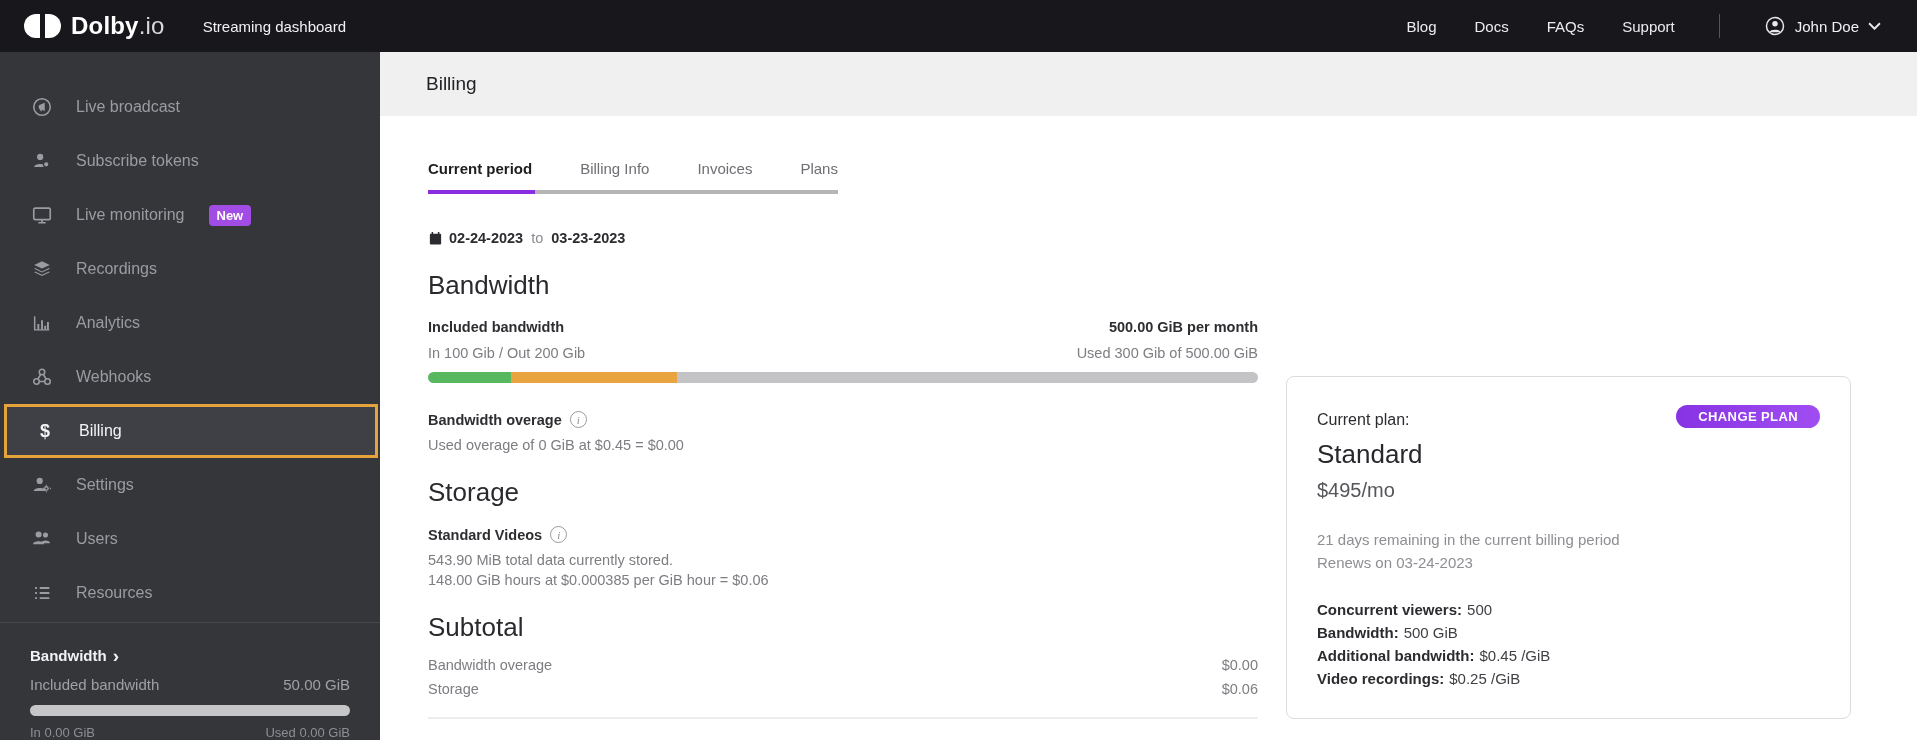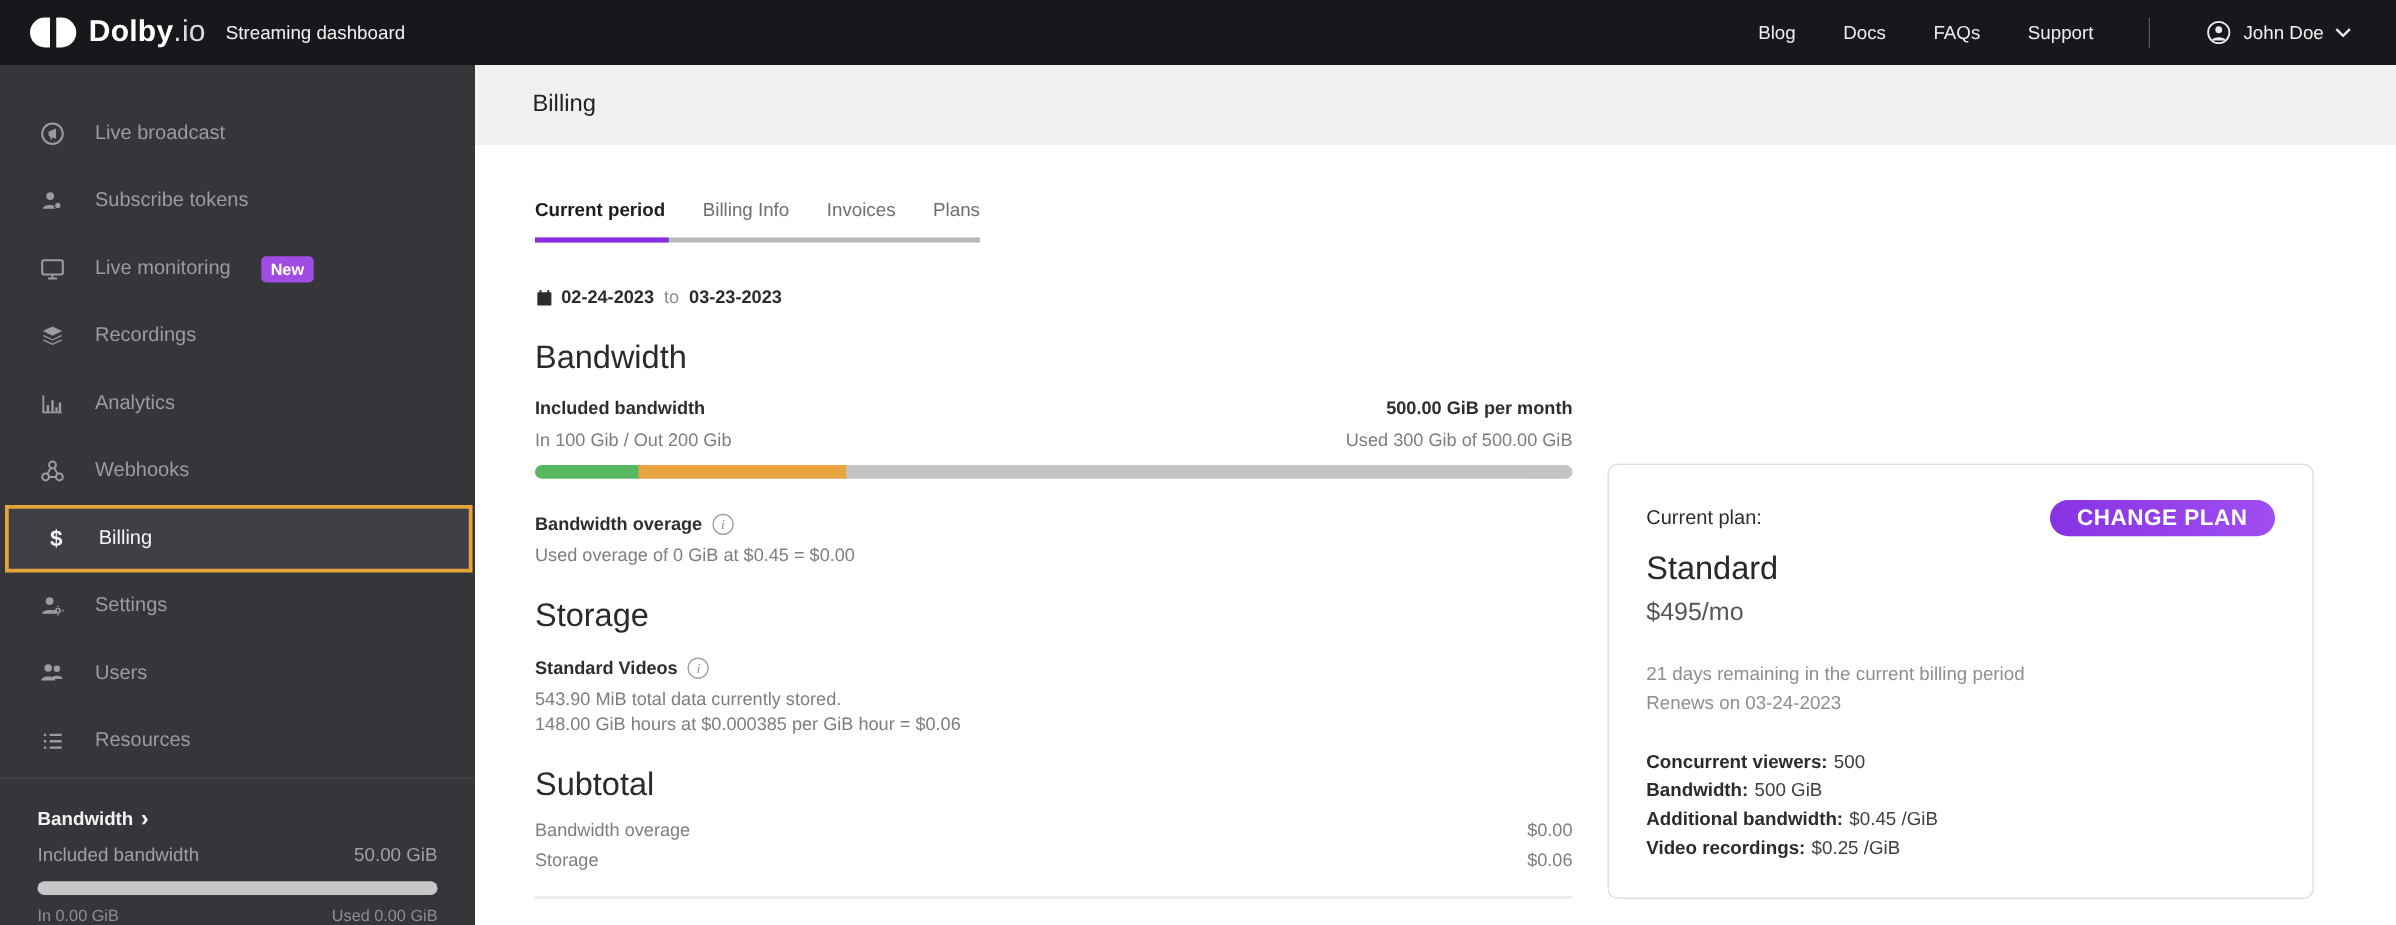--- a/index.html
+++ b/index.html
@@ -9,21 +9,21 @@
 
   
   .header { height:52px; background:#18181c; display:flex; align-items:center; padding:0 36px 0 24px; flex:0 0 52px; }
   .brand { display:flex; align-items:center; gap:10px; cursor:pointer; }
   .logo-mark { display:flex; gap:5px; align-items:center; }
   .logo-d { width:16px; height:24px; background:#ffffff; display:inline-block; }
   .logo-d.left  { border-radius:12px 0 0 12px; }
   .logo-d.right { border-radius:0 12px 12px 0; }
   .brand-text { font-size:24px; color:#ffffff; font-weight:700; letter-spacing:.2px; }
   .brand-text .io { font-weight:300; color:#d9d9dc; }
-  .product-name { color:#f2f2f4; font-size:15px; margin-left:16px; }
+  .product-name { color:#f2f2f4; font-size:15px; margin-left:38px; }
   .header-spacer { flex:1; }
   .header-nav { display:flex; align-items:center; gap:38px; }
   .header-link { color:#ededf0; font-size:15px; cursor:pointer; }
   .header-divider { width:1px; height:24px; background:#55555a; margin:0 6px; }
   .user-menu { display:flex; align-items:center; gap:9px; color:#f2f2f4; font-size:15px; cursor:pointer; }
   .user-menu svg { display:block; }
 
   
   .body-row { display:flex; flex:1; min-height:0; }
 
@@ -44,21 +44,21 @@
   .usage-bar { height:11px; border-radius:6px; background:#c6c6c9; margin-top:12px; }
   .usage-row.small { font-size:13px; margin-top:9px; color:#8d8e93; }
 
   
   .main { flex:1; background:#ffffff; display:flex; flex-direction:column; min-width:0; }
   .page-titlebar { height:64px; background:#f0f0f1; display:flex; align-items:center; padding-left:46px; flex:0 0 64px; }
   .page-titlebar h1 { font-size:19px; font-weight:500; color:#232327; }
   .content { padding:0 0 0 48px; }
 
   .tabs { margin-top:44px; width:fit-content; }
-  .tabs-row { display:flex; gap:30px; margin-bottom:13px; }
+  .tabs-row { display:flex; gap:48px; margin-bottom:13px; }
   .tab { font-size:15px; color:#6e6e73; cursor:pointer; }
   .tab.active { color:#1d1d20; font-weight:700; }
   .tab-underline { height:4px; background:#b5b5b7; width:100%; }
   .tab-underline-active { height:4px; width:107px; background:#8a2ce2; }
 
   .cols { display:flex; align-items:flex-end; gap:28px; }
   .left-col { width:830px; flex:0 0 830px; }
 
   .date-row { margin-top:36px; display:flex; align-items:center; gap:6px; font-size:14.5px; color:#2c2c30; }
   .date-row .cal { width:15px; height:15px; display:inline-flex; }
@@ -90,21 +90,21 @@
   .detail-line2 { margin-top:4px; }
 
   .sub-row1 { margin-top:14px; }
   .sub-row2 { margin-top:8px; }
   .sub-divider { margin-top:20px; height:2px; background:#ececee; }
 
   
   .plan-card { width:565px; flex:0 0 565px; border:1px solid #dcdcdf; border-radius:8px; padding:28px 30px; margin-top:12px; background:#fff; }
   .card-head { display:flex; justify-content:space-between; align-items:flex-start; }
   .current-plan-label { font-size:16px; color:#2c2c30; padding-top:6px; }
-  .change-plan-btn { border:none; cursor:pointer; color:#fff; font-size:18px; font-weight:700; letter-spacing:.4px; padding:4px 22px; border-radius:20px; background:linear-gradient(90deg,#8733e3,#a04ef2); font-family:inherit; }
+  .change-plan-btn { border:none; cursor:pointer; color:#fff; font-size:13px; font-weight:700; letter-spacing:.4px; padding:4px 22px; border-radius:20px; background:linear-gradient(90deg,#8733e3,#a04ef2); font-family:inherit; }
   .plan-name { font-size:26px; font-weight:500; color:#28282c; margin-top:10px; }
   .plan-price { font-size:20px; color:#55555a; margin-top:9px; }
   .plan-meta { margin-top:26px; font-size:15px; color:#8e8e93; line-height:23px; }
   .plan-details { margin-top:24px; font-size:15px; line-height:23px; }
   .plan-detail-label { font-weight:700; color:#2c2c30; }
   .plan-detail-value { color:#3f3f44; margin-left:5px; }
 </style>
 </head>
 <body>
 

